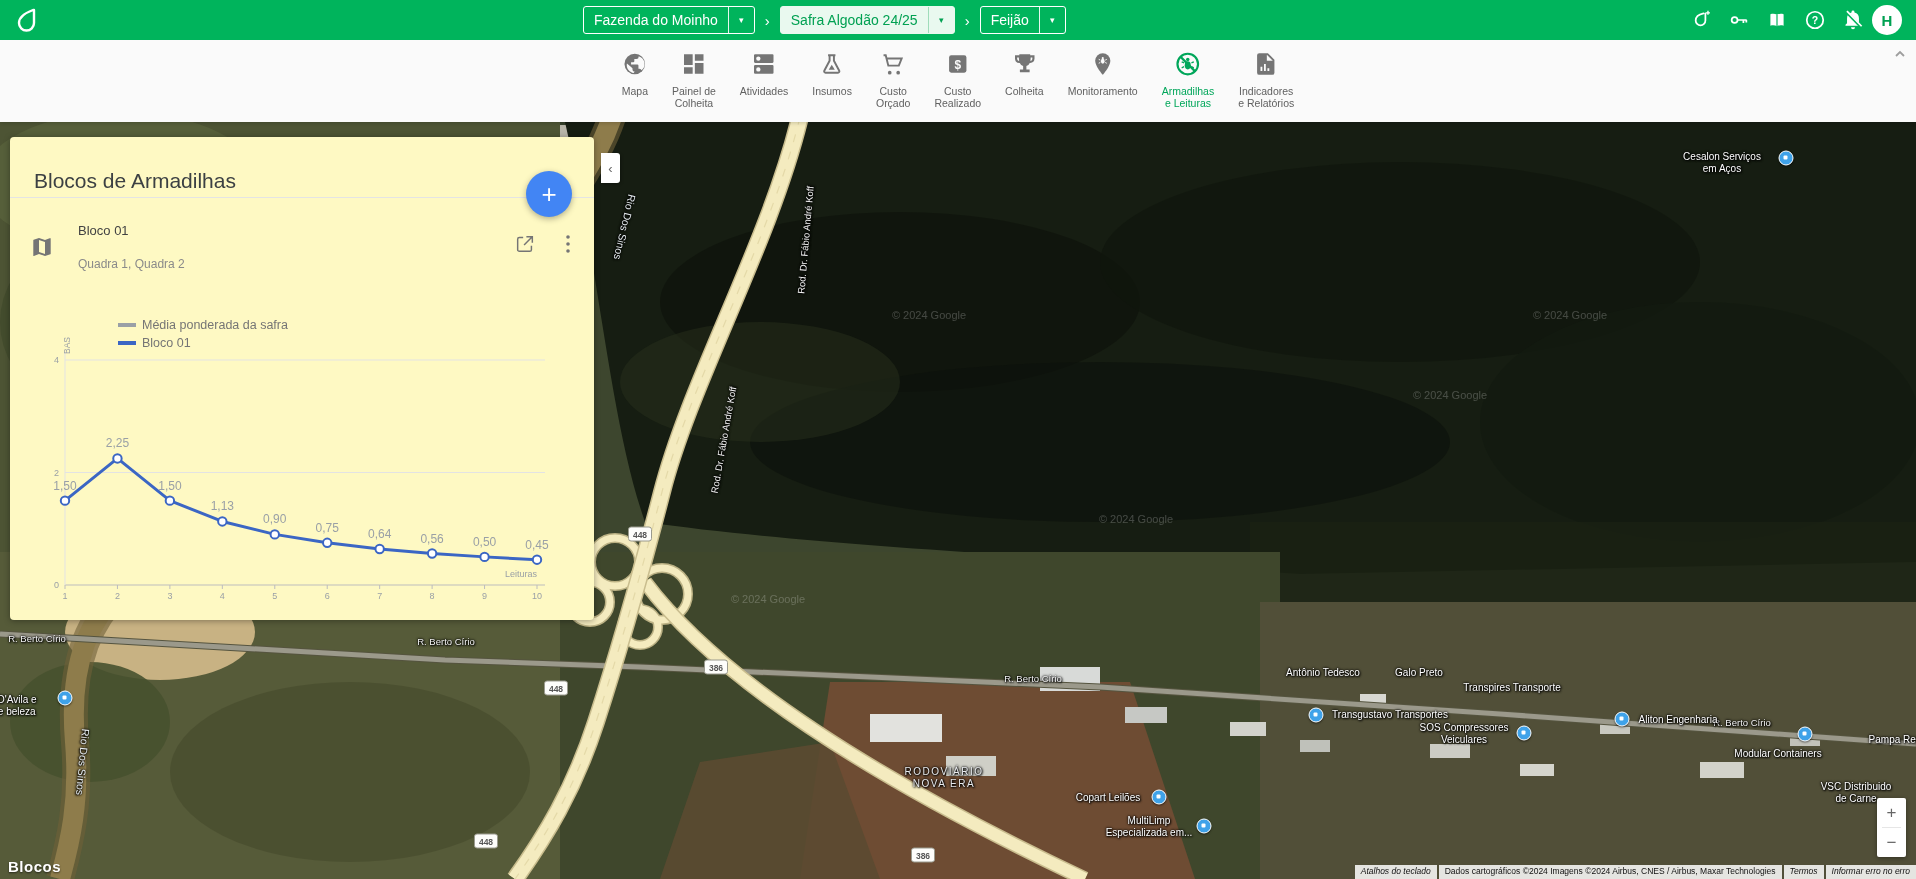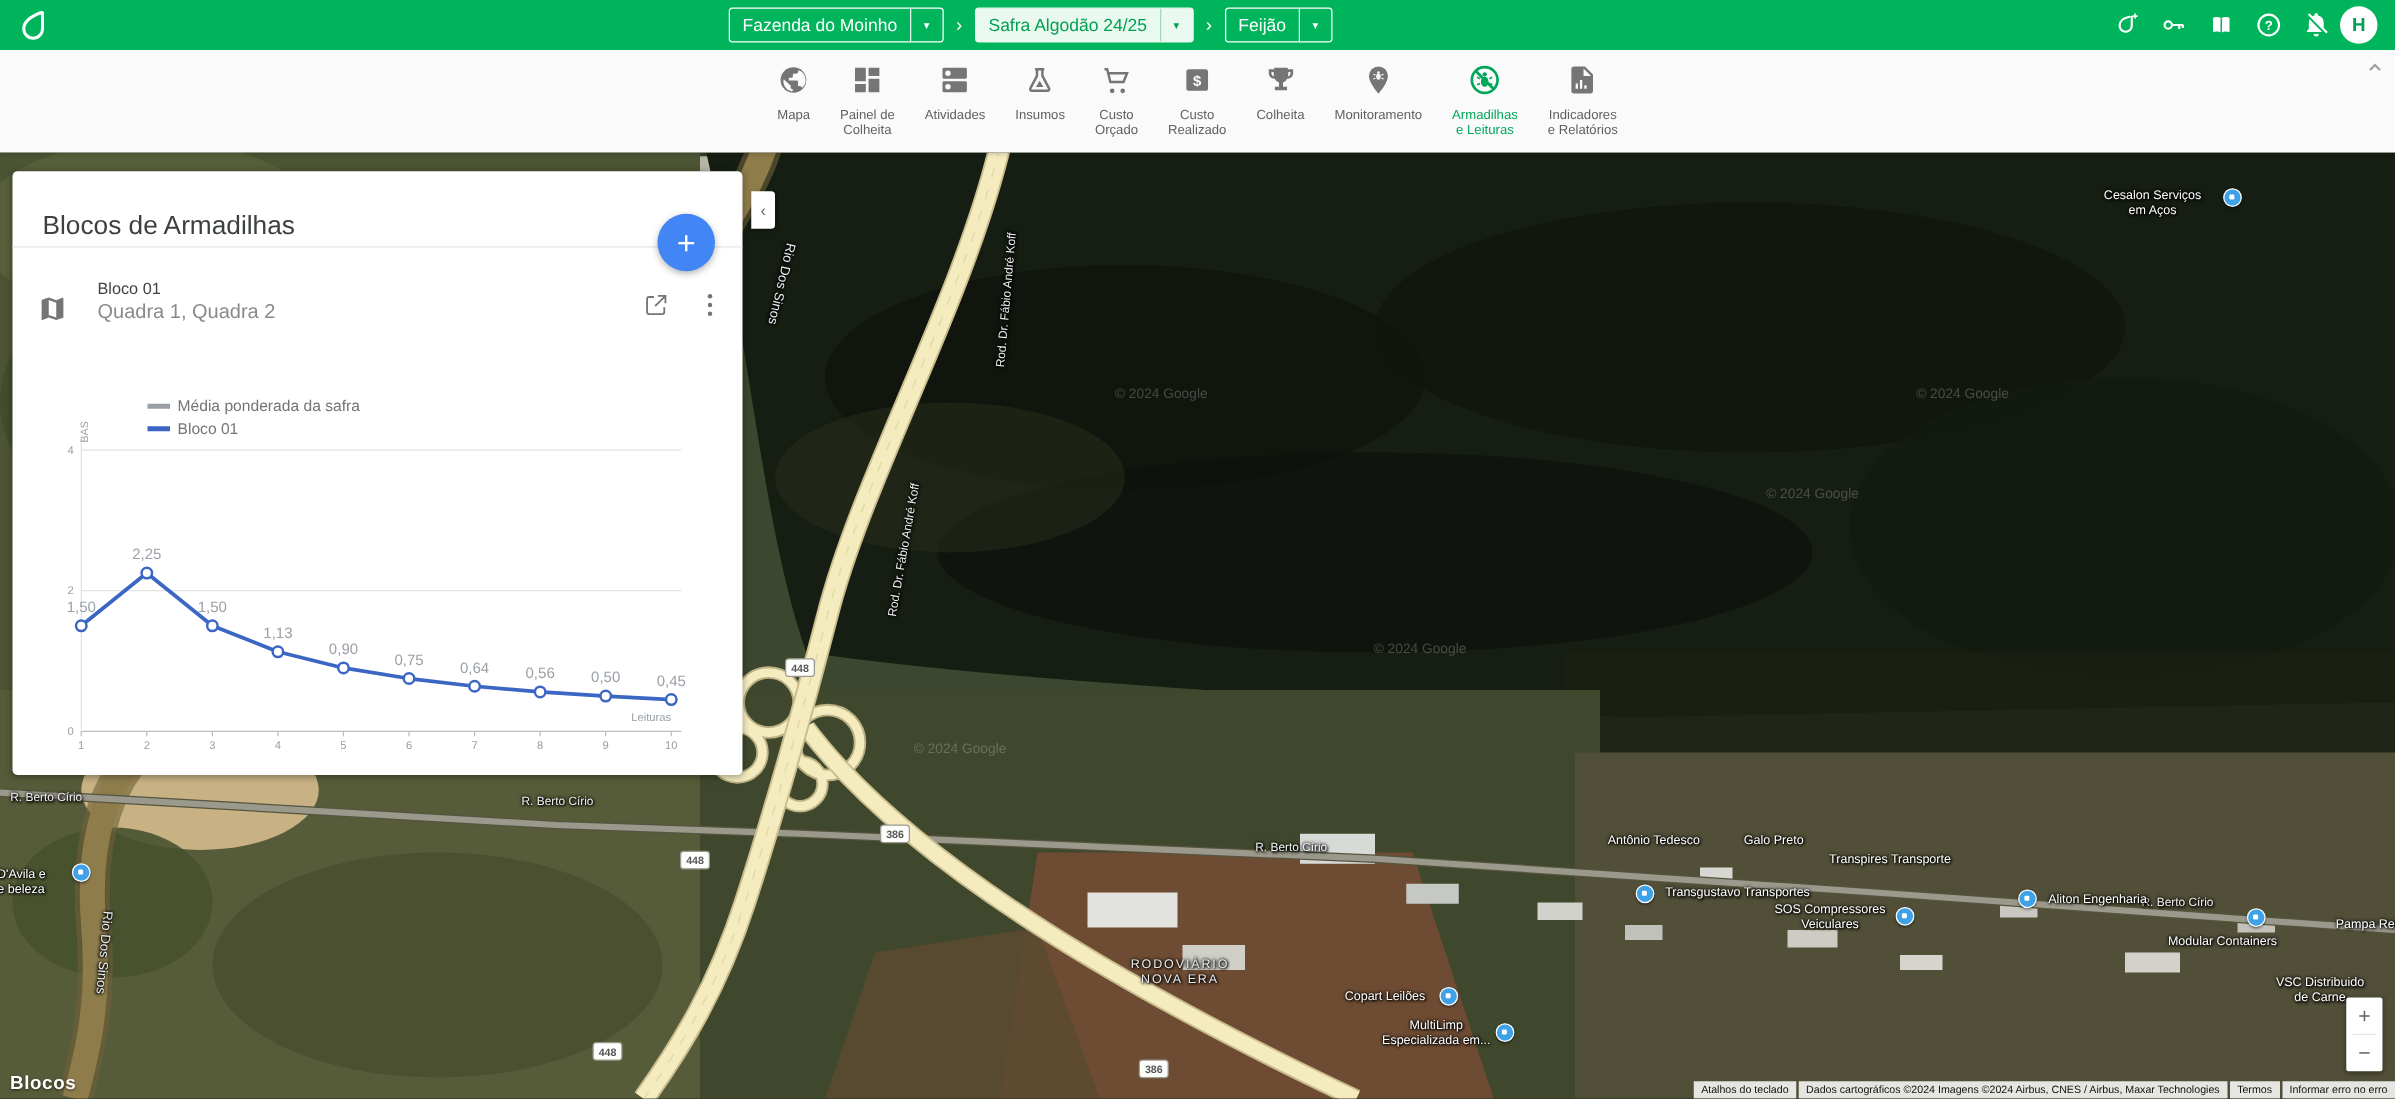--- a/index.html
+++ b/index.html
@@ -24,47 +24,47 @@
   
   .navbar { position:absolute; top:40px; left:0; width:100%; height:82px; background:#fafafa; box-shadow:0 1px 4px rgba(0,0,0,.18); z-index:50; }
   .tabs { position:absolute; left:50%; transform:translateX(-50%); top:0; height:82px; display:flex; align-items:flex-start; }
   .tab { padding:11px 12px 0; text-align:center; cursor:pointer; }
   .tab .ticon { width:26px; height:26px; margin:0 auto 4px; }
   .tab .tlabel { font-size:10.5px; line-height:12px; color:#616161; }
   .tab.active .tlabel { color:#00a65a; }
   .nav-collapse { position:absolute; right:8px; top:6px; width:16px; height:16px; cursor:pointer; }
 
   
-  .panel { position:absolute; left:10px; top:137px; width:584px; height:483px; background:#ffffff; border-radius:4px; box-shadow:0 1px 6px rgba(0,0,0,.35); z-index:40; }
+  .panel { position:absolute; left:10px; top:137px; width:584px; height:483px; background:#fef9c3; border-radius:4px; box-shadow:0 1px 6px rgba(0,0,0,.35); z-index:40; }
   .panel-title { position:absolute; left:24px; top:32px; font-size:21px; color:#3c4043; }
   .panel-divider { position:absolute; left:0; right:0; top:60px; height:1px; background:#e4e4e4; }
   .fab { position:absolute; left:516px; top:34px; width:46px; height:46px; border-radius:50%; background:#4285f4; color:#fff; font-size:26px; font-weight:300; display:flex; align-items:center; justify-content:center; box-shadow:0 2px 6px rgba(0,0,0,.3); cursor:pointer; z-index:2; }
   .block-row { position:absolute; left:0; top:82px; width:584px; height:48px; cursor:pointer; }
   .block-map-icon { position:absolute; left:20px; top:16px; width:24px; height:24px; }
   .block-name { position:absolute; left:68px; top:4px; font-size:13px; color:#424242; }
-  .block-sub { position:absolute; left:68px; top:22px; font-size:16px; color:#8a8a8a; }
+  .block-sub { position:absolute; left:68px; top:38px; font-size:12px; color:#8a8a8a; }
   .block-open { position:absolute; left:504px; top:14px; width:22px; height:22px; cursor:pointer; }
   .block-kebab { position:absolute; left:548px; top:12px; width:20px; height:26px; cursor:pointer; }
   .chart-wrap { position:absolute; left:30px; top:160px; width:525px; height:315px; }
   .panel-handle { position:absolute; left:601px; top:153px; width:19px; height:30px; background:#fff; border-radius:0 3px 3px 0; box-shadow:1px 1px 3px rgba(0,0,0,.3); color:#666; font-size:13px; display:flex; align-items:center; justify-content:center; cursor:pointer; z-index:39; }
 
   
   .map { position:absolute; left:0; top:122px; width:1916px; height:757px; overflow:hidden; background:#39422c; cursor:grab; }
   .map-label { position:absolute; transform:translate(-50%,-50%); color:#fff; font-size:10px; font-weight:500; text-align:center; line-height:12px; white-space:nowrap; text-shadow:0 0 2px #000,0 0 3px #000,1px 1px 2px #000; pointer-events:none; }
   .map-label.road { font-size:9.5px; font-weight:400; color:#f2f2f2; }
   .map-label.water { color:#e8eef2; font-size:10.5px; }
   .map-label.area { letter-spacing:1.5px; color:#e8eaed; font-size:10px; }
   .shield { position:absolute; transform:translate(-50%,-50%); width:24px; height:15px; background:#fdfdfb; border:1px solid #9a9a8e; border-radius:3px; color:#555; font-size:8.5px; font-weight:bold; display:flex; align-items:center; justify-content:center; pointer-events:none; }
   .poi-marker { position:absolute; transform:translate(-50%,-50%); width:15px; height:15px; border-radius:50%; background:#3fa2e9; border:1.5px solid #fff; box-shadow:0 1px 2px rgba(0,0,0,.5); cursor:pointer; }
   .poi-marker::after { content:""; position:absolute; left:4px; top:4px; width:4px; height:4px; background:#fff; border-radius:1px; }
   .watermark { position:absolute; transform:translate(-50%,-50%); color:rgba(255,255,255,.22); font-size:11px; pointer-events:none; white-space:nowrap; }
   .google-logo { position:absolute; left:8px; bottom:4px; color:#fff; font-size:15px; font-weight:bold; letter-spacing:.5px; text-shadow:0 1px 2px rgba(0,0,0,.6); }
   .attrib { position:absolute; right:0; bottom:0; height:14px; display:flex; gap:2px; font-size:8.5px; color:#111; z-index:30; }
   .attrib > div { background:rgba(255,255,255,.85); padding:1px 6px 0; white-space:nowrap; }
-  .attrib .lnk { cursor:pointer; }
+  .attrib .lnk { cursor:pointer;font-style:italic; }
   .zoomctl { position:absolute; right:10px; bottom:22px; width:29px; background:#fff; border-radius:2px; box-shadow:0 1px 4px rgba(0,0,0,.4); z-index:30; }
   .zoomctl .zbtn { height:29px; display:flex; align-items:center; justify-content:center; font-size:17px; color:#666; cursor:pointer; }
   .zoomctl .zsep { height:1px; background:#e6e6e6; margin:0 5px; }
 </style>
 </head>
 <body>
 
 <div id="app">
 
   <div class="map">

